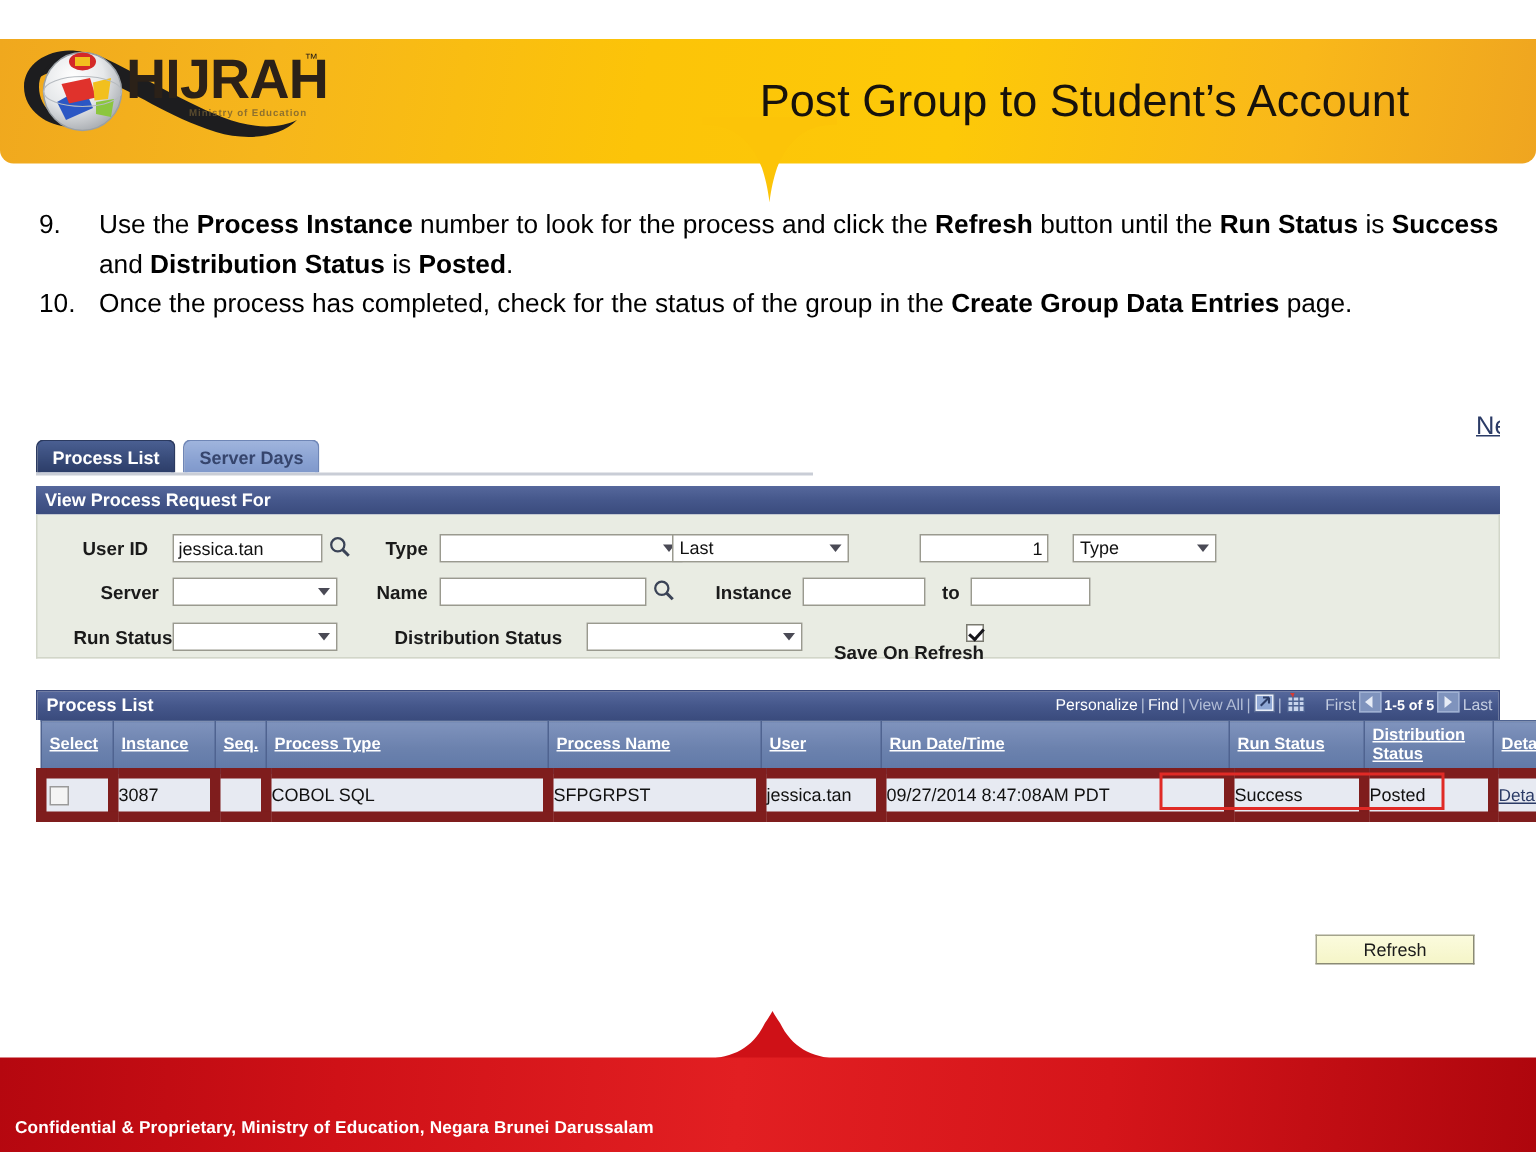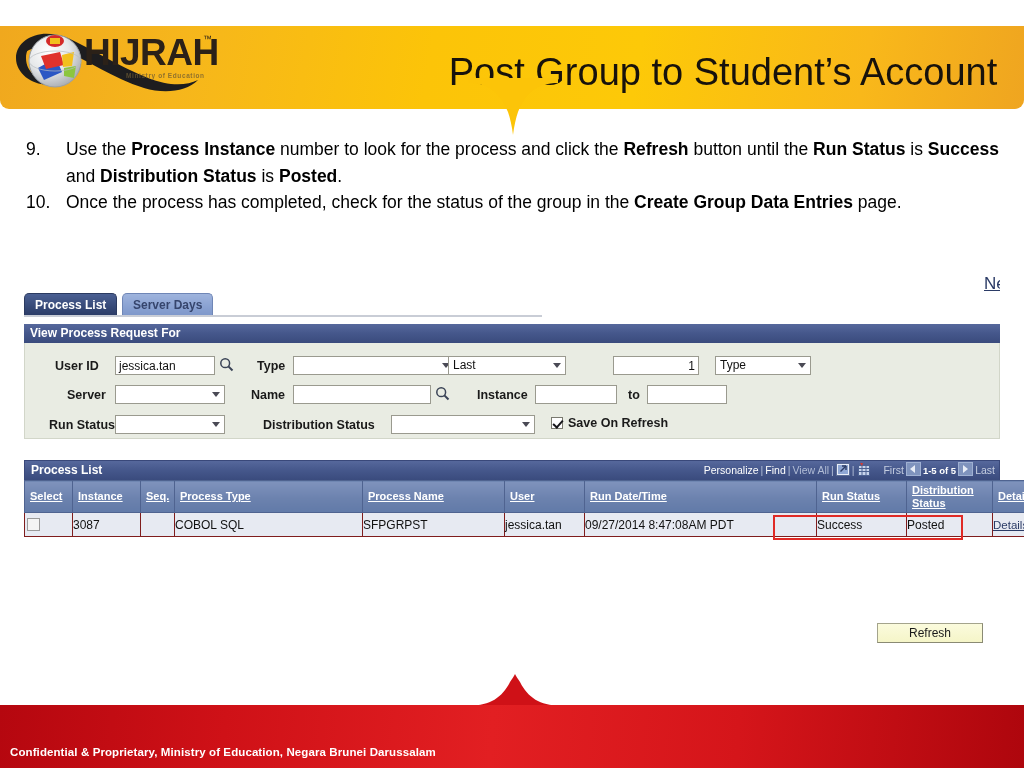--- a/index.html
+++ b/index.html
@@ -79,21 +79,21 @@
     opacity: 0.75;
   }
 
   .slide-title {
     position: absolute;
     left: 430px;
     top: 25px;
     width: 586px;
     text-align: center;
     font-family: "Liberation Sans", sans-serif;
-    font-size: 38px;
+    font-size: 30px;
     font-weight: 400;
     color: #17120c;
     white-space: nowrap;
   }
 
   
   .steps {
     position: absolute;
     left: 22px;
     top: 136px;
@@ -258,21 +258,22 @@
   .mag {
     position: absolute;
     width: 15px;
     height: 15px;
   }
   .mag svg { display:block; }
 
   .checkrow {
     position: absolute;
     display: flex;
-    align-items: center;
+    align-items: flex-end;
+    flex-direction: column;
   }
   .checkbox-sq {
     width: 12px; height: 12px;
     border: 1px solid #7a7a70;
     background: #fff;
     position: relative;
     box-sizing: border-box;
   }
   .checkbox-sq::after {
     content: "";
@@ -393,21 +394,21 @@
   }
   table.pstable th span.hdr {
     text-decoration: underline;
   }
   table.pstable td {
     background: #e7eaf2;
     font-size: 12px;
     color: #111111;
     padding: 4px 0;
     height: 24px;
-    border: 1px solid #7f1d1d;
+    border: 7px solid #7f1d1d;
     box-sizing: border-box;
     vertical-align: middle;
   }
   td.cell-details a {
     color: #2b3b66;
     text-decoration: underline;
     font-size: 11.5px;
   }
   .row-check {
     width: 13px; height: 13px;

